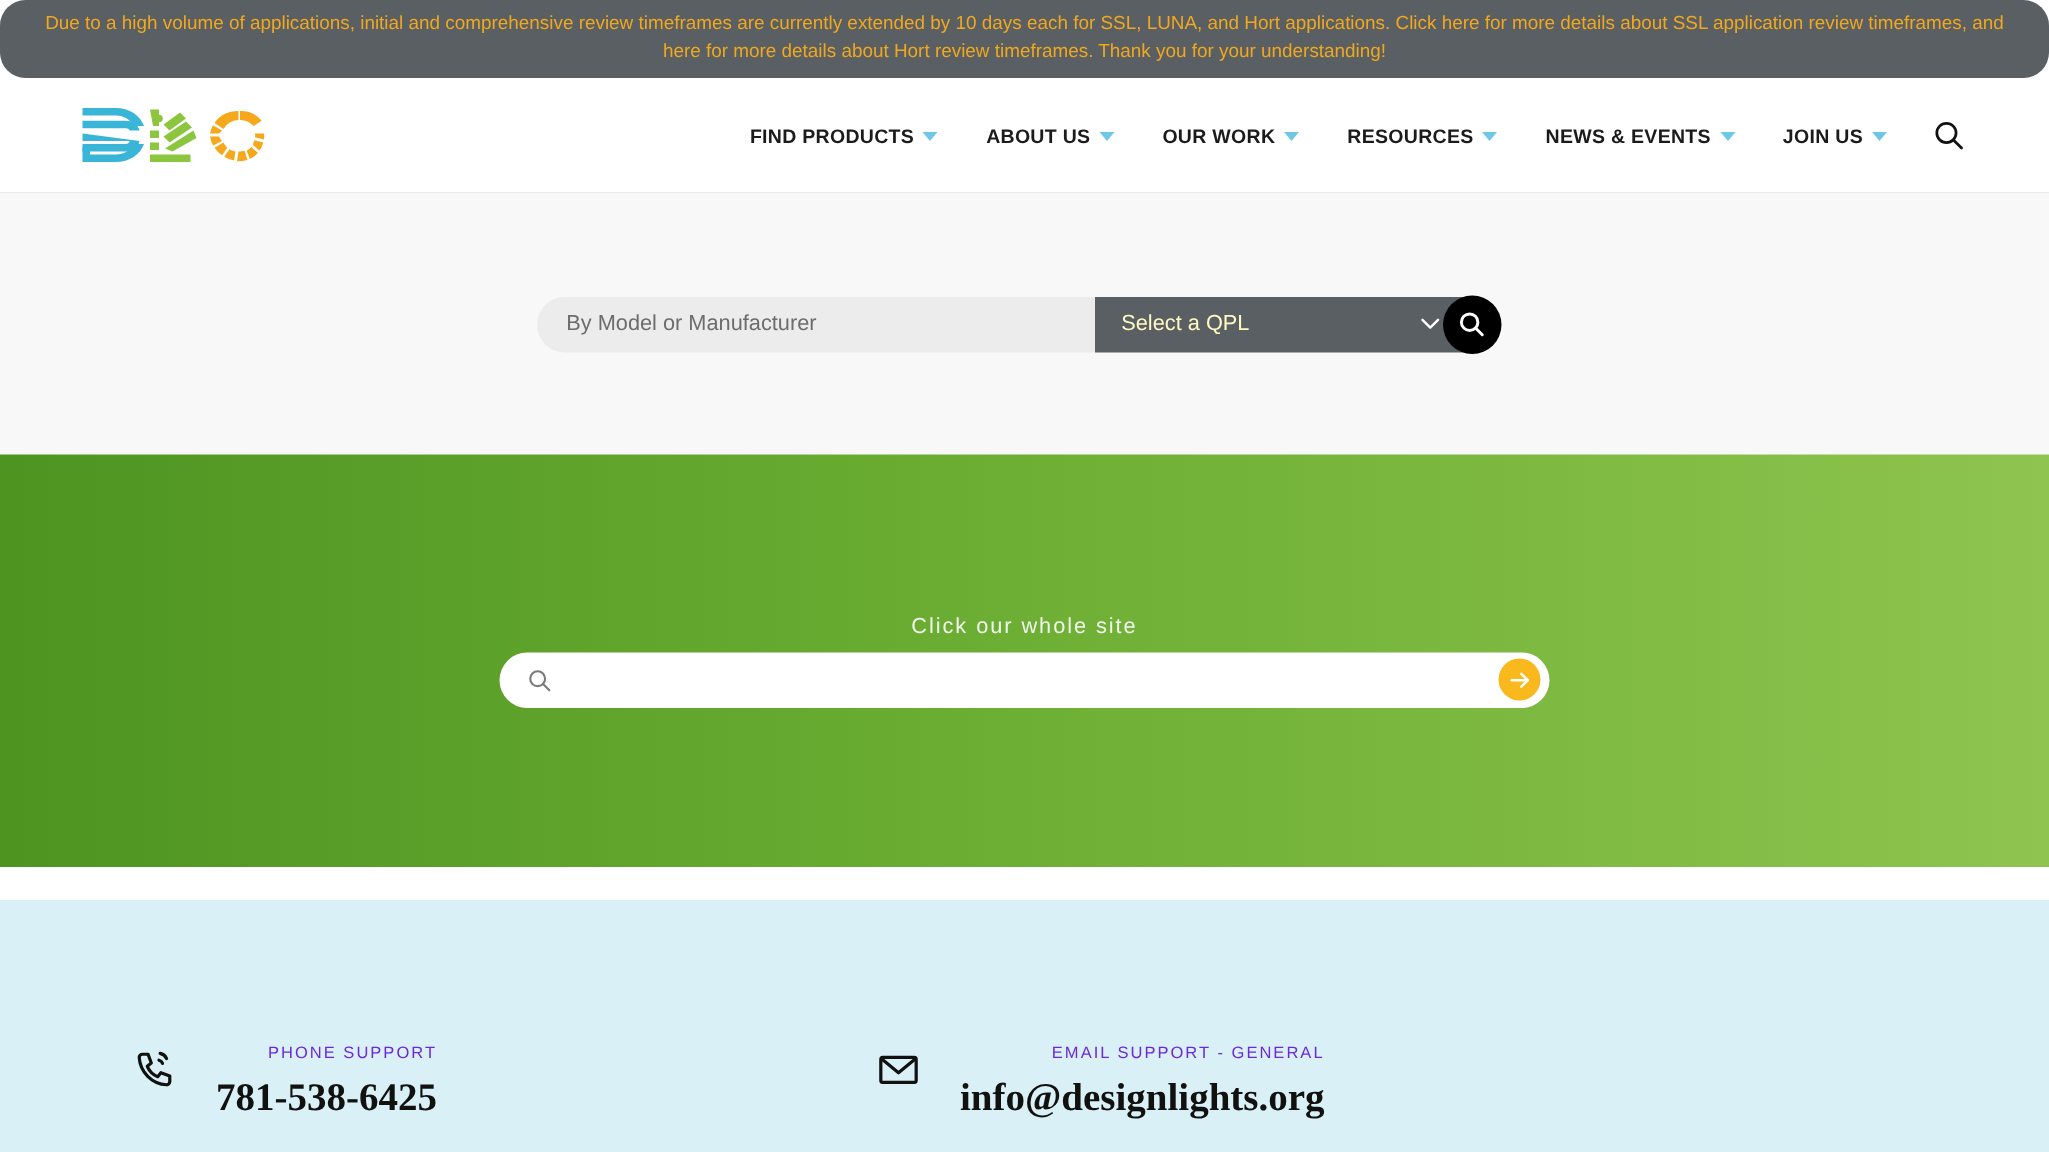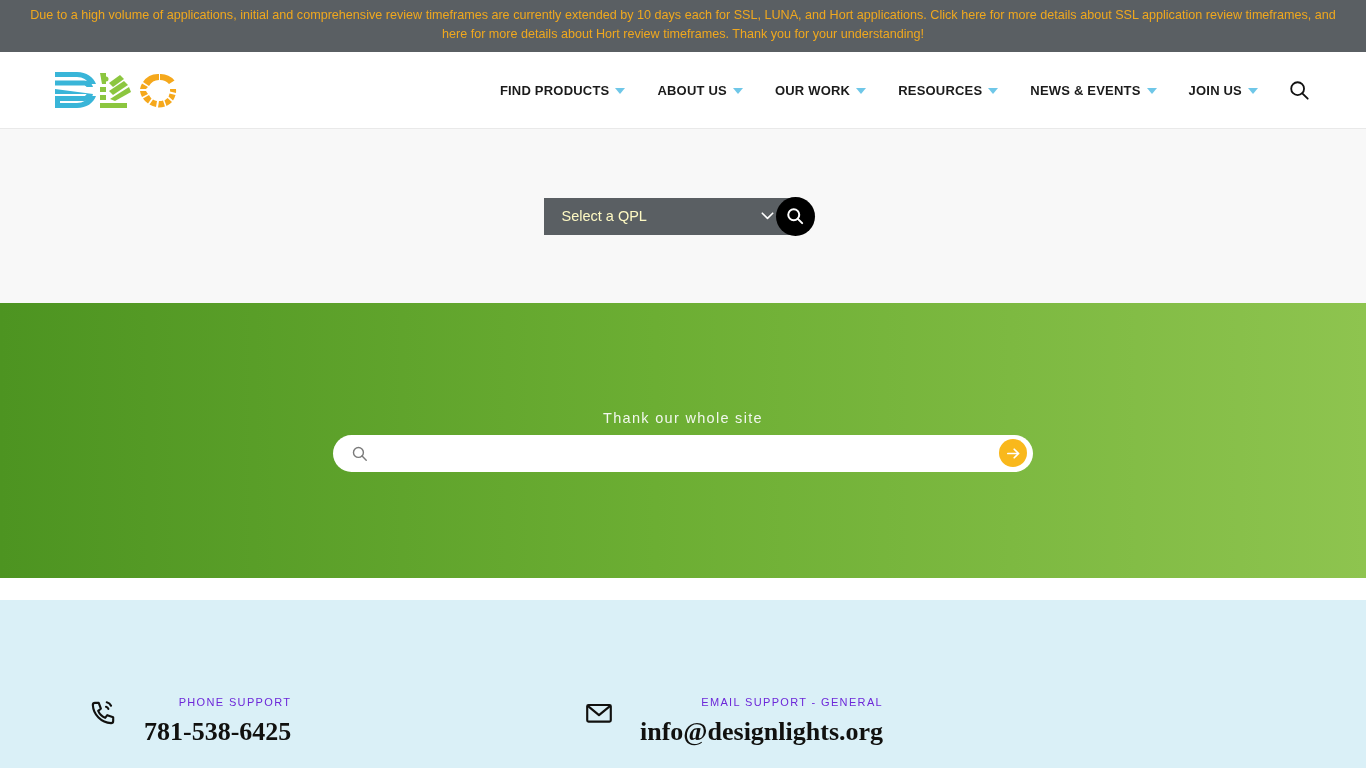--- a/index.html
+++ b/index.html
@@ -11,20 +11,21 @@
     background: #ffffff;
     font-family: "Liberation Sans", sans-serif;
   }
 
   
   .alert-banner {
     width: 100%;
     background: #5a5f63;
     padding: 6px 20px 8px 20px;
     text-align: center;
+    border-radius: 17px;
   }
   .alert-text {
     color: #f0a81e;
     font-size: 12.6px;
     line-height: 19px;
     max-width: 1330px;
     margin: 0 auto;
     display: block;
   }
 
@@ -334,40 +335,41 @@
       </svg>
     </div>
 
 
   </nav>
 </header>
 
 <section class="qpl-band">
   <div class="qpl-wrap">
 
+    <input class="qpl-input" type="text" placeholder="By Model or Manufacturer" style="">
 
     <div class="qpl-select">
       <span class="qpl-select-label">Select a QPL</span>
       <svg class="chev" viewBox="0 0 16 10" fill="none" stroke="#ffffff" stroke-width="2">
         <polyline points="1.5,1.5 8,8 14.5,1.5" stroke-linecap="round" stroke-linejoin="round"></polyline>
       </svg>
     </div>
 
     <div class="qpl-go">
       <svg width="20" height="20" viewBox="0 0 24 24" fill="none" stroke="#ffffff" stroke-width="2.4">
         <circle cx="10.5" cy="10.5" r="6.6"></circle>
         <line x1="15.4" y1="15.4" x2="20.6" y2="20.6" stroke-linecap="round"></line>
       </svg>
     </div>
 
   </div>
 </section>
 
 <section class="hero">
-  <div class="hero-eyebrow">Thank our whole site</div>
+  <div class="hero-eyebrow">Click our whole site</div>
 
   <div class="hero-search">
     <svg width="17" height="17" viewBox="0 0 24 24" fill="none" stroke="#7a7a7a" stroke-width="2">
       <circle cx="10.5" cy="10.5" r="7"></circle>
       <line x1="15.6" y1="15.6" x2="21.5" y2="21.5" stroke-linecap="round"></line>
     </svg>
     <input class="hero-search-input" type="text" placeholder="" style="">
     <div class="hero-go">
       <svg width="17" height="17" viewBox="0 0 24 24" fill="none" stroke="#ffffff" stroke-width="2.4">
         <line x1="4" y1="12" x2="19" y2="12" stroke-linecap="round"></line>

